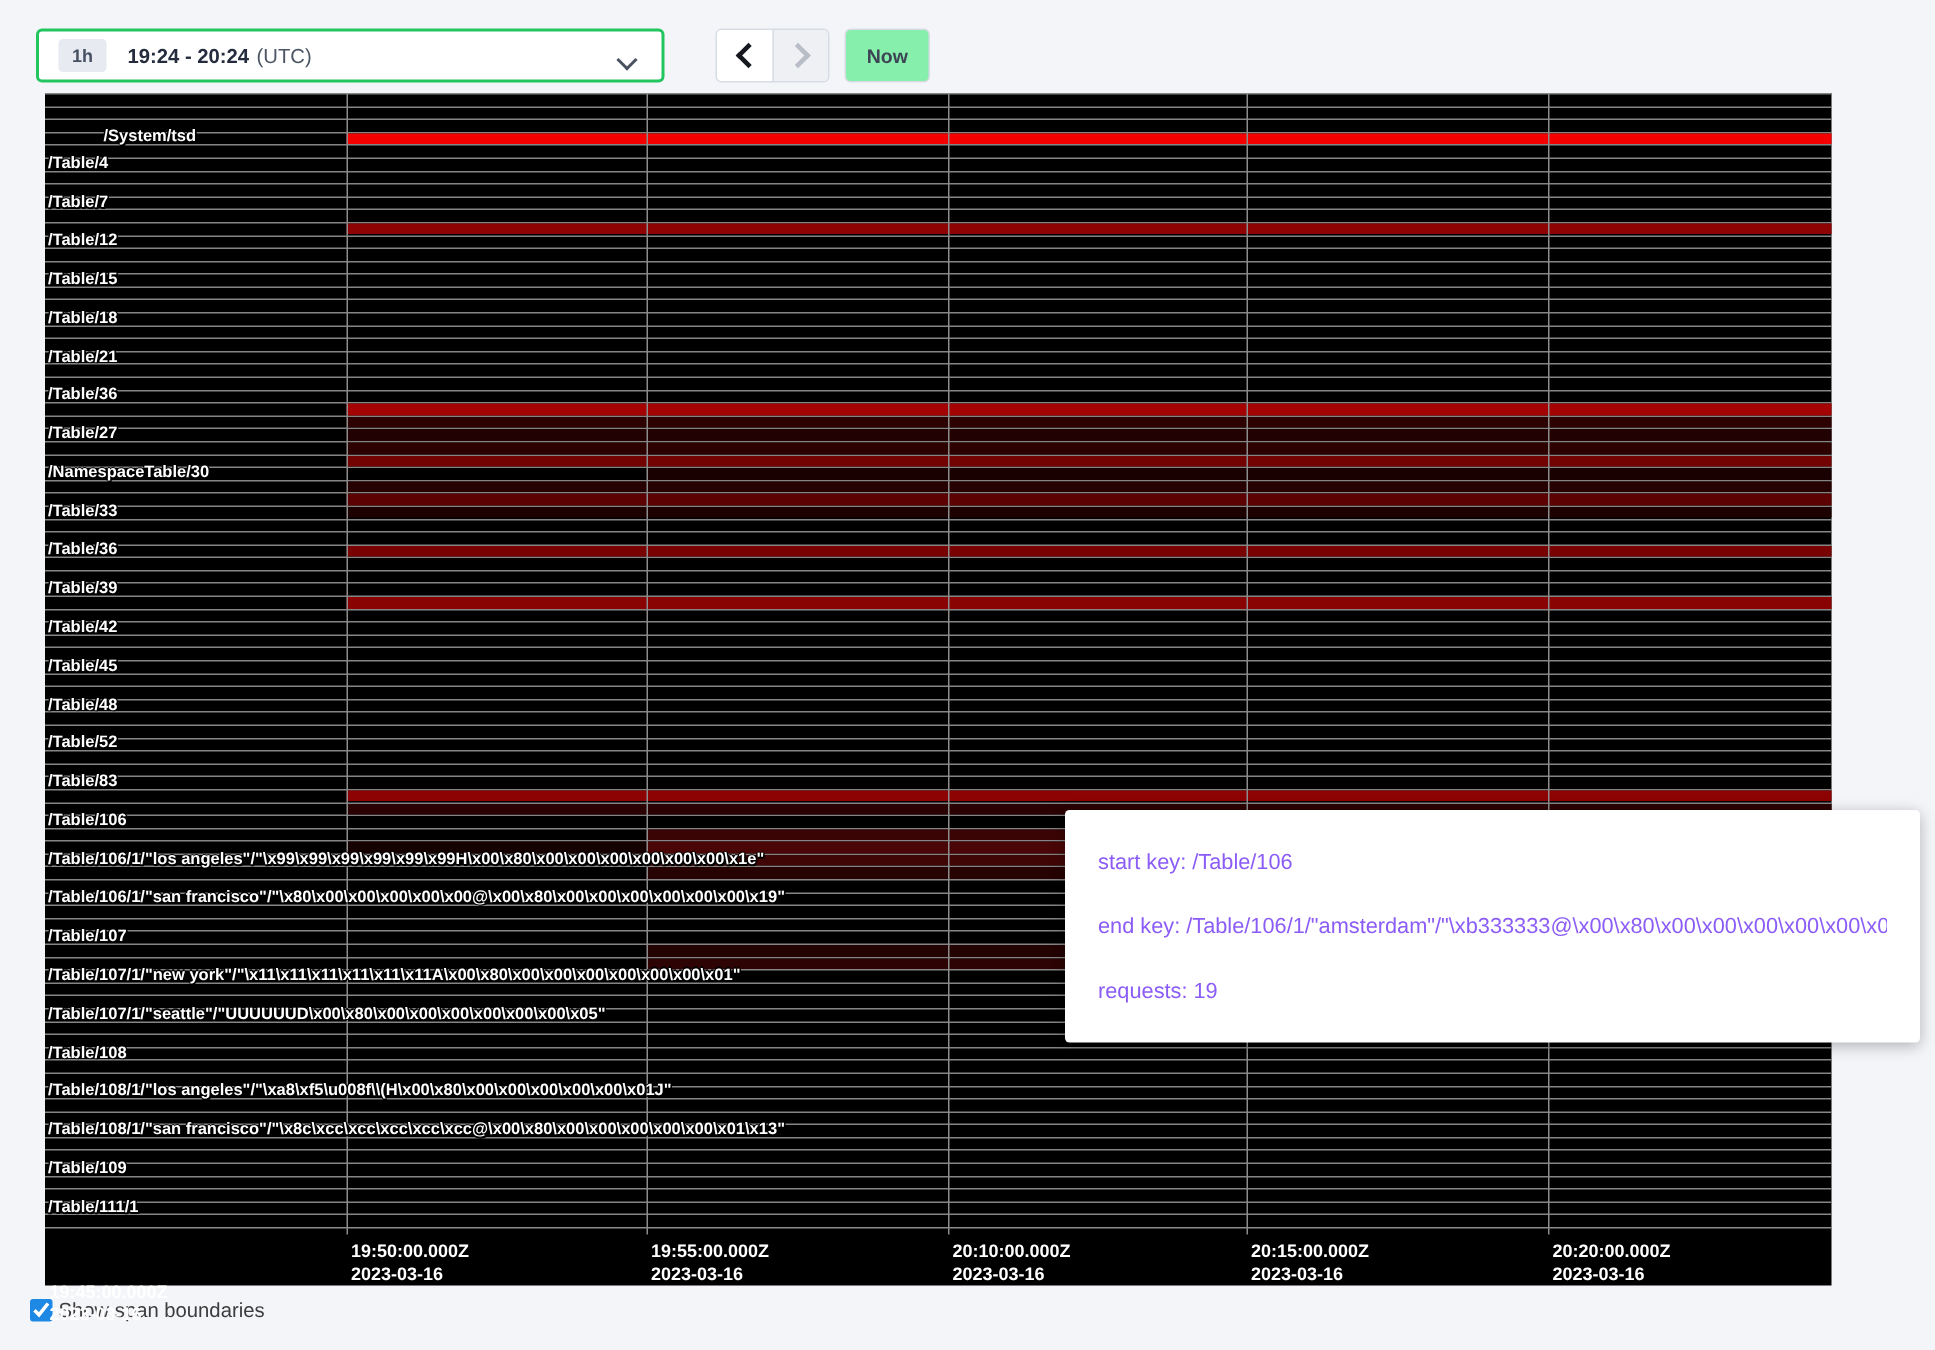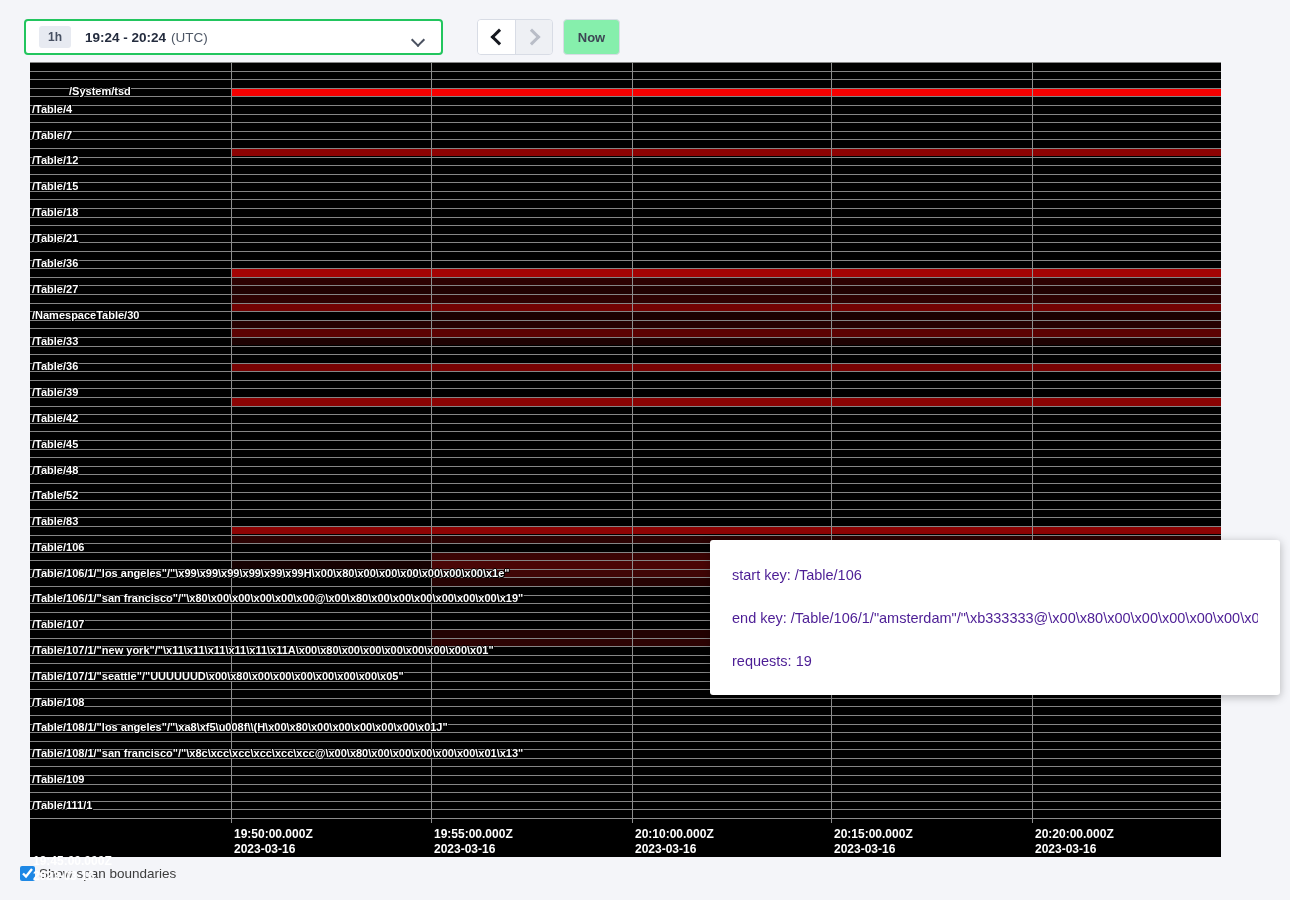--- a/index.html
+++ b/index.html
@@ -51,21 +51,21 @@
   }
   .x-tick{
     position:absolute;z-index:4;color:#ffffff;font-weight:bold;font-size:12px;line-height:15px;white-space:nowrap;
   }
   
   .span-tooltip{
     position:absolute;left:680px;top:478px;width:570px;height:155px;z-index:10;
     background:#ffffff;border-radius:3px;box-shadow:0 2px 10px rgba(0,0,0,0.28);
     box-sizing:border-box;padding:13px 22px;display:flex;flex-direction:column;justify-content:space-around;
   }
-  .span-tooltip div{font-size:14.5px;color:#4c1d95;white-space:nowrap;overflow:hidden;}
+  .span-tooltip div{font-size:14.5px;color:#8b5cf6;white-space:nowrap;overflow:hidden;}
   
   .footer-check{
     position:absolute;left:20px;top:866px;display:flex;align-items:center;cursor:pointer;
   }
   .footer-check input{width:15px;height:15px;margin:0 4px 0 0;accent-color:#1e88e5;}
   .footer-check span{font-size:13.5px;color:#3c3c3c;}
 </style>
 </head>
 <body>
 

